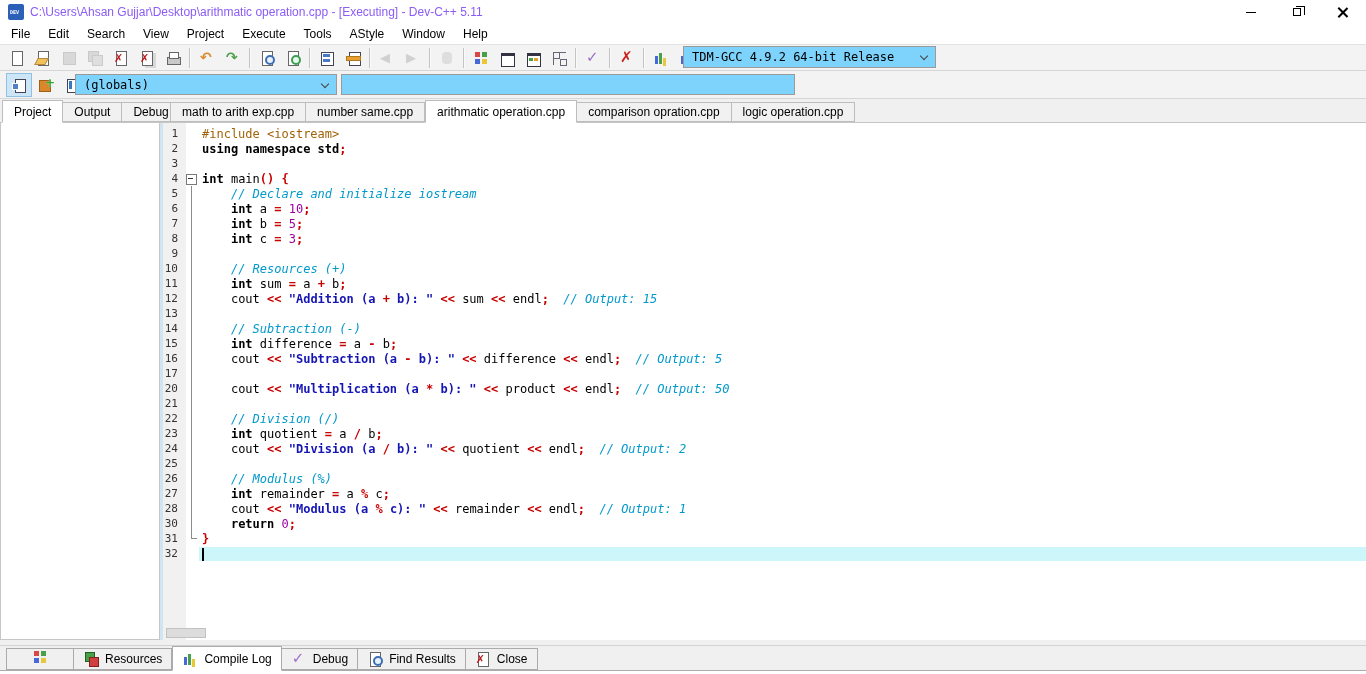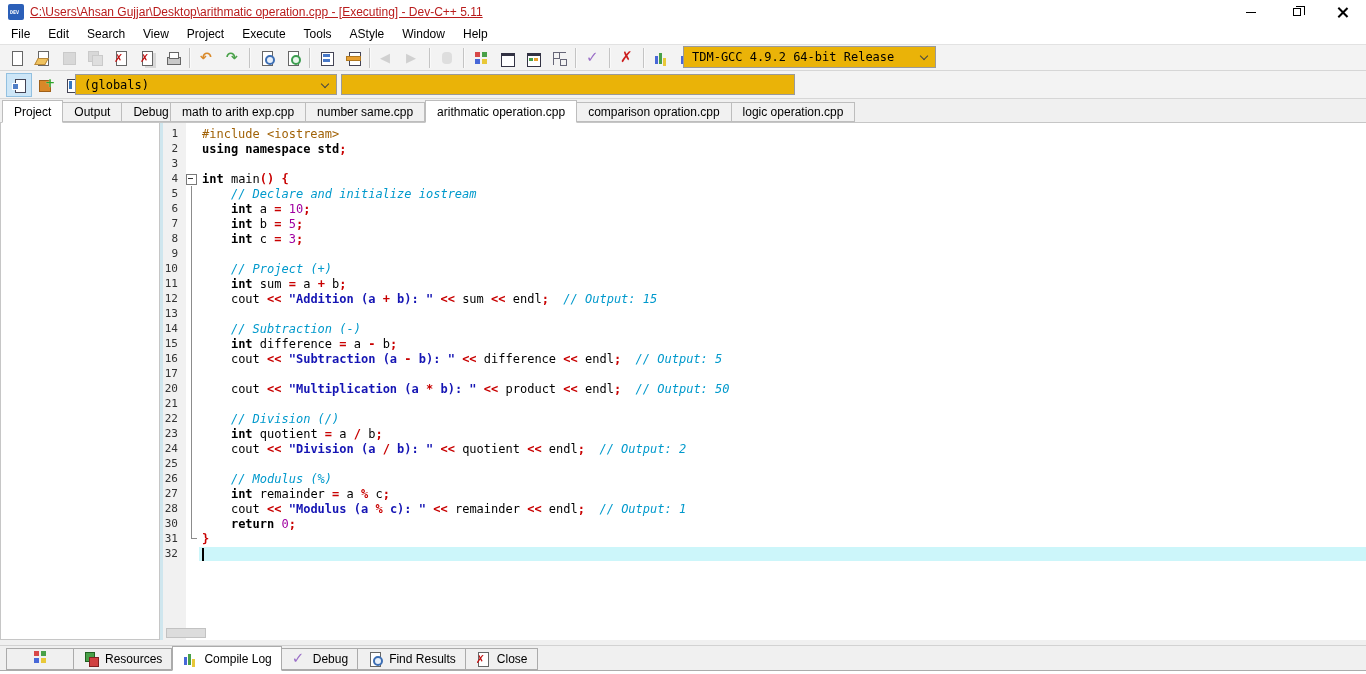--- a/index.html
+++ b/index.html
@@ -3,21 +3,21 @@
 <meta charset="utf-8">
 <style>
   * { margin:0; padding:0; box-sizing:border-box; }
   html,body { width:1366px; height:674px; overflow:hidden; }
   body { font-family:"Liberation Sans",sans-serif; font-size:12px; background:#F0F0F0; position:relative; color:#000; }
 
   
   .titlebar { position:absolute; left:0; top:0; width:1366px; height:24px; background:#FFFFFF; display:flex; align-items:center; }
   .app-icon { width:16px; height:16px; margin:0 6px 0 8px; background:#2B5FB8; border-radius:2px; position:relative; flex:none; }
   .app-icon::before { content:"DEV"; position:absolute; left:2px; top:5px; color:#fff; font:bold 5px "DejaVu Sans Mono",monospace; }
-  .title-text { font-size:12px; color:#b91c1c; white-space:nowrap;text-decoration:underline; }
+  .title-text { font-size:12px; color:#8b5cf6; white-space:nowrap; }
   .win-controls { margin-left:auto; display:flex; height:24px; }
   .win-btn { width:46px; height:24px; display:flex; align-items:center; justify-content:center; position:relative; }
   .glyph-min { width:10px; height:1px; background:#000; }
   .glyph-restore { width:8px; height:8px; border:1px solid #000; position:relative; background:#fff; }
   .glyph-restore::before { content:""; position:absolute; left:2px; top:-3px; width:8px; height:8px; border:1px solid #000; border-bottom:none; border-left:none; }
   .glyph-close { width:10px; height:10px; position:relative; }
   .glyph-close::before,.glyph-close::after { content:""; position:absolute; left:4px; top:-1px; width:1.5px; height:13px; background:#000; }
   .glyph-close::before { transform:rotate(45deg); }
   .glyph-close::after { transform:rotate(-45deg); }
 
@@ -74,21 +74,21 @@
   .i-newunit::before { content:""; position:absolute; left:4px; top:2px; width:9px; height:12px; background:#fff; border:1px solid #445; }
   .i-newunit::after { content:""; position:absolute; left:1px; top:6px; width:5px; height:5px; background:#5080C8; border:1px solid #fff; }
   .i-addunit::before { content:""; position:absolute; left:2px; top:3px; width:10px; height:10px; background:#D88828; border:1px solid #A06018; }
   .i-addunit::after { content:"+"; position:absolute; left:8px; top:-1px; color:#2BA52B; font:bold 12px "DejaVu Sans",sans-serif; text-shadow:0 0 1px #fff; }
   .i-removeunit::before { content:""; position:absolute; left:4px; top:2px; width:8px; height:12px; background:#fff; border:1px solid #445; }
   .i-removeunit::after { content:""; position:absolute; left:6px; top:4px; width:3px; height:8px; background:#3878C0; }
   .i-resources::before { content:""; position:absolute; left:2px; top:1px; width:8px; height:8px; background:#48A048; border:1px solid #206020; }
   .i-resources::after { content:""; position:absolute; left:6px; top:6px; width:8px; height:8px; background:#D04040; border:1px solid #802020; }
 
   
-  .combo { position:absolute; background:#eab308; border:1px solid #9A9A9A; display:flex; align-items:center; font:12px "DejaVu Sans Mono",monospace; padding:0 8px; overflow:hidden; }
+  .combo { position:absolute; background:#7dd3fc; border:1px solid #9A9A9A; display:flex; align-items:center; font:12px "DejaVu Sans Mono",monospace; padding:0 8px; overflow:hidden; }
   .chev { position:absolute; right:8px; top:6px; width:6px; height:6px; border-right:1.5px solid #444; border-bottom:1.5px solid #444; transform:rotate(45deg); }
   .combo-compiler { left:683px; top:2px; width:253px; height:22px; }
   .combo-globals { left:75px; top:3px; width:262px; height:21px; }
   .combo-member { left:341px; top:3px; width:454px; height:21px; }
 
   
   .tabrow { position:absolute; left:0; top:99px; width:1366px; height:23px; background:#F0F0F0; }
   .ltabs { position:absolute; left:2px; bottom:0; display:flex; align-items:flex-end; }
   .etabs { position:absolute; left:170px; bottom:0; display:flex; align-items:flex-end; }
   .tab { height:20px; padding:0 11px; background:#F1F1F1; border:1px solid #BDBDBD; border-left:none; display:flex; align-items:center; white-space:nowrap; }
@@ -305,21 +305,21 @@
   <div class="lines" id="lines">
       <div class="cl"><span class="num">1</span><span class="fold"></span><span class="code"><span class="t-pp">#include &lt;iostream&gt;</span></span></div>
       <div class="cl"><span class="num">2</span><span class="fold"></span><span class="code"><span class="t-kw">using namespace std</span><span class="t-op">;</span></span></div>
       <div class="cl"><span class="num">3</span><span class="fold"></span><span class="code"></span></div>
       <div class="cl"><span class="num">4</span><span class="fold s"></span><span class="code"><span class="t-kw">int</span><span class="t-id"> main</span><span class="t-op">()</span><span class="t-id"> </span><span class="t-op">{</span></span></div>
       <div class="cl"><span class="num">5</span><span class="fold m"></span><span class="code"><span class="t-id">    </span><span class="t-cmt">// Declare and initialize iostream</span></span></div>
       <div class="cl"><span class="num">6</span><span class="fold m"></span><span class="code"><span class="t-id">    </span><span class="t-kw">int</span><span class="t-id"> a </span><span class="t-op">=</span><span class="t-id"> </span><span class="t-num">10</span><span class="t-op">;</span></span></div>
       <div class="cl"><span class="num">7</span><span class="fold m"></span><span class="code"><span class="t-id">    </span><span class="t-kw">int</span><span class="t-id"> b </span><span class="t-op">=</span><span class="t-id"> </span><span class="t-num">5</span><span class="t-op">;</span></span></div>
       <div class="cl"><span class="num">8</span><span class="fold m"></span><span class="code"><span class="t-id">    </span><span class="t-kw">int</span><span class="t-id"> c </span><span class="t-op">=</span><span class="t-id"> </span><span class="t-num">3</span><span class="t-op">;</span></span></div>
       <div class="cl"><span class="num">9</span><span class="fold m"></span><span class="code"></span></div>
-      <div class="cl"><span class="num">10</span><span class="fold m"></span><span class="code"><span class="t-id">    </span><span class="t-cmt">// Project (+)</span></span></div>
+      <div class="cl"><span class="num">10</span><span class="fold m"></span><span class="code"><span class="t-id">    </span><span class="t-cmt">// Resources (+)</span></span></div>
       <div class="cl"><span class="num">11</span><span class="fold m"></span><span class="code"><span class="t-id">    </span><span class="t-kw">int</span><span class="t-id"> sum </span><span class="t-op">=</span><span class="t-id"> a </span><span class="t-op">+</span><span class="t-id"> b</span><span class="t-op">;</span></span></div>
       <div class="cl"><span class="num">12</span><span class="fold m"></span><span class="code"><span class="t-id">    </span><span class="t-id">cout </span><span class="t-op">&lt;&lt;</span><span class="t-id"> </span><span class="t-str">"Addition (a </span><span class="t-op">+</span><span class="t-str"> b): "</span><span class="t-id"> </span><span class="t-op">&lt;&lt;</span><span class="t-id"> sum </span><span class="t-op">&lt;&lt;</span><span class="t-id"> endl</span><span class="t-op">;</span><span class="t-id">  </span><span class="t-cmt">// Output: 15</span></span></div>
       <div class="cl"><span class="num">13</span><span class="fold m"></span><span class="code"></span></div>
       <div class="cl"><span class="num">14</span><span class="fold m"></span><span class="code"><span class="t-id">    </span><span class="t-cmt">// Subtraction (-)</span></span></div>
       <div class="cl"><span class="num">15</span><span class="fold m"></span><span class="code"><span class="t-id">    </span><span class="t-kw">int</span><span class="t-id"> difference </span><span class="t-op">=</span><span class="t-id"> a </span><span class="t-op">-</span><span class="t-id"> b</span><span class="t-op">;</span></span></div>
       <div class="cl"><span class="num">16</span><span class="fold m"></span><span class="code"><span class="t-id">    </span><span class="t-id">cout </span><span class="t-op">&lt;&lt;</span><span class="t-id"> </span><span class="t-str">"Subtraction (a </span><span class="t-op">-</span><span class="t-str"> b): "</span><span class="t-id"> </span><span class="t-op">&lt;&lt;</span><span class="t-id"> difference </span><span class="t-op">&lt;&lt;</span><span class="t-id"> endl</span><span class="t-op">;</span><span class="t-id">  </span><span class="t-cmt">// Output: 5</span></span></div>
       <div class="cl"><span class="num">17</span><span class="fold m"></span><span class="code"></span></div>
       <div class="cl"><span class="num">20</span><span class="fold m"></span><span class="code"><span class="t-id">    </span><span class="t-id">cout </span><span class="t-op">&lt;&lt;</span><span class="t-id"> </span><span class="t-str">"Multiplication (a </span><span class="t-op">*</span><span class="t-str"> b): "</span><span class="t-id"> </span><span class="t-op">&lt;&lt;</span><span class="t-id"> product </span><span class="t-op">&lt;&lt;</span><span class="t-id"> endl</span><span class="t-op">;</span><span class="t-id">  </span><span class="t-cmt">// Output: 50</span></span></div>
       <div class="cl"><span class="num">21</span><span class="fold m"></span><span class="code"></span></div>
       <div class="cl"><span class="num">22</span><span class="fold m"></span><span class="code"><span class="t-id">    </span><span class="t-cmt">// Division (/)</span></span></div>

